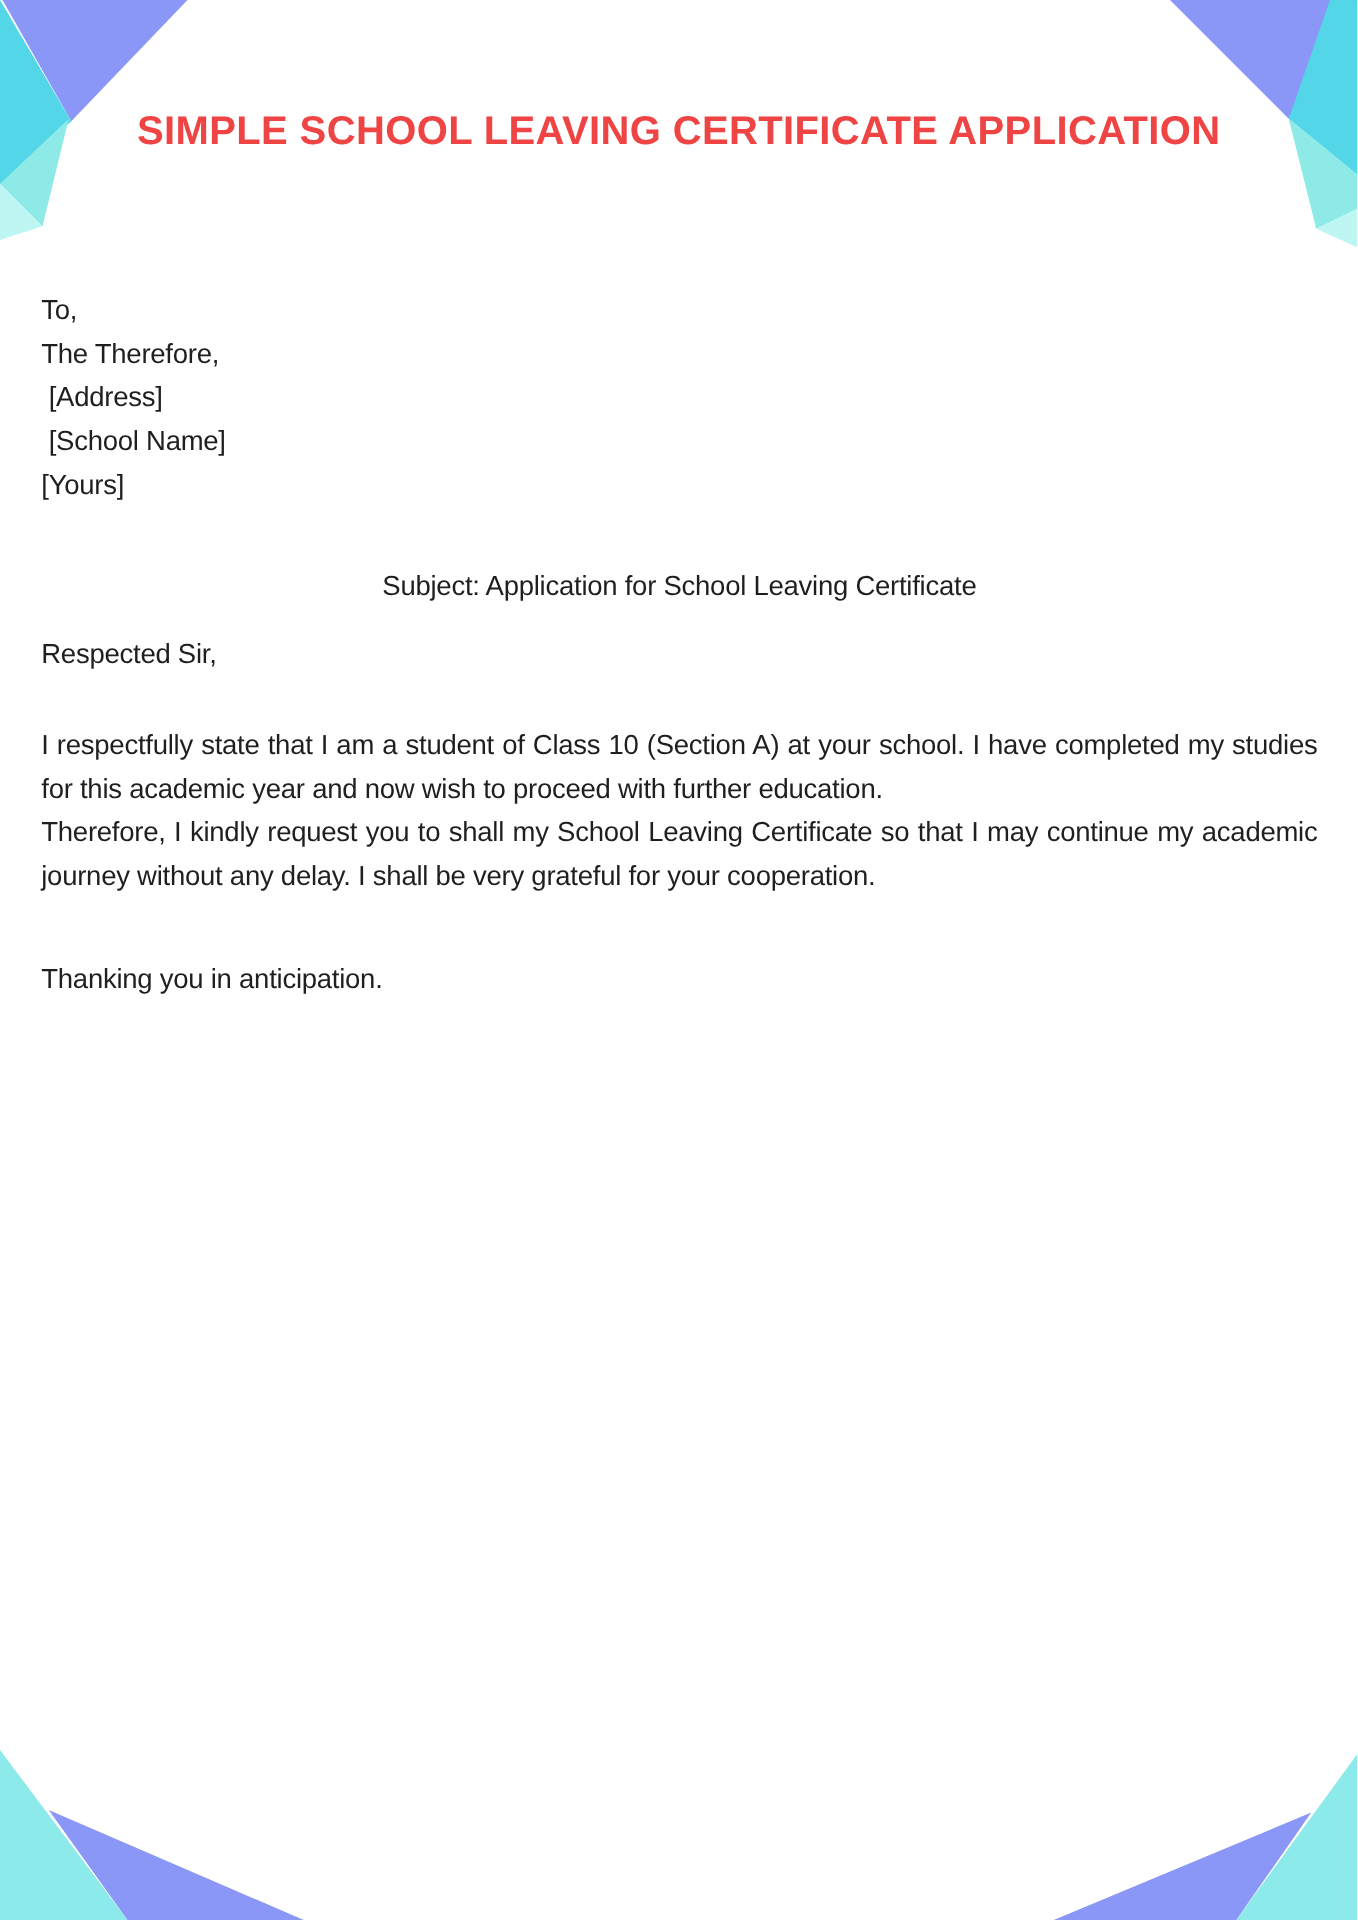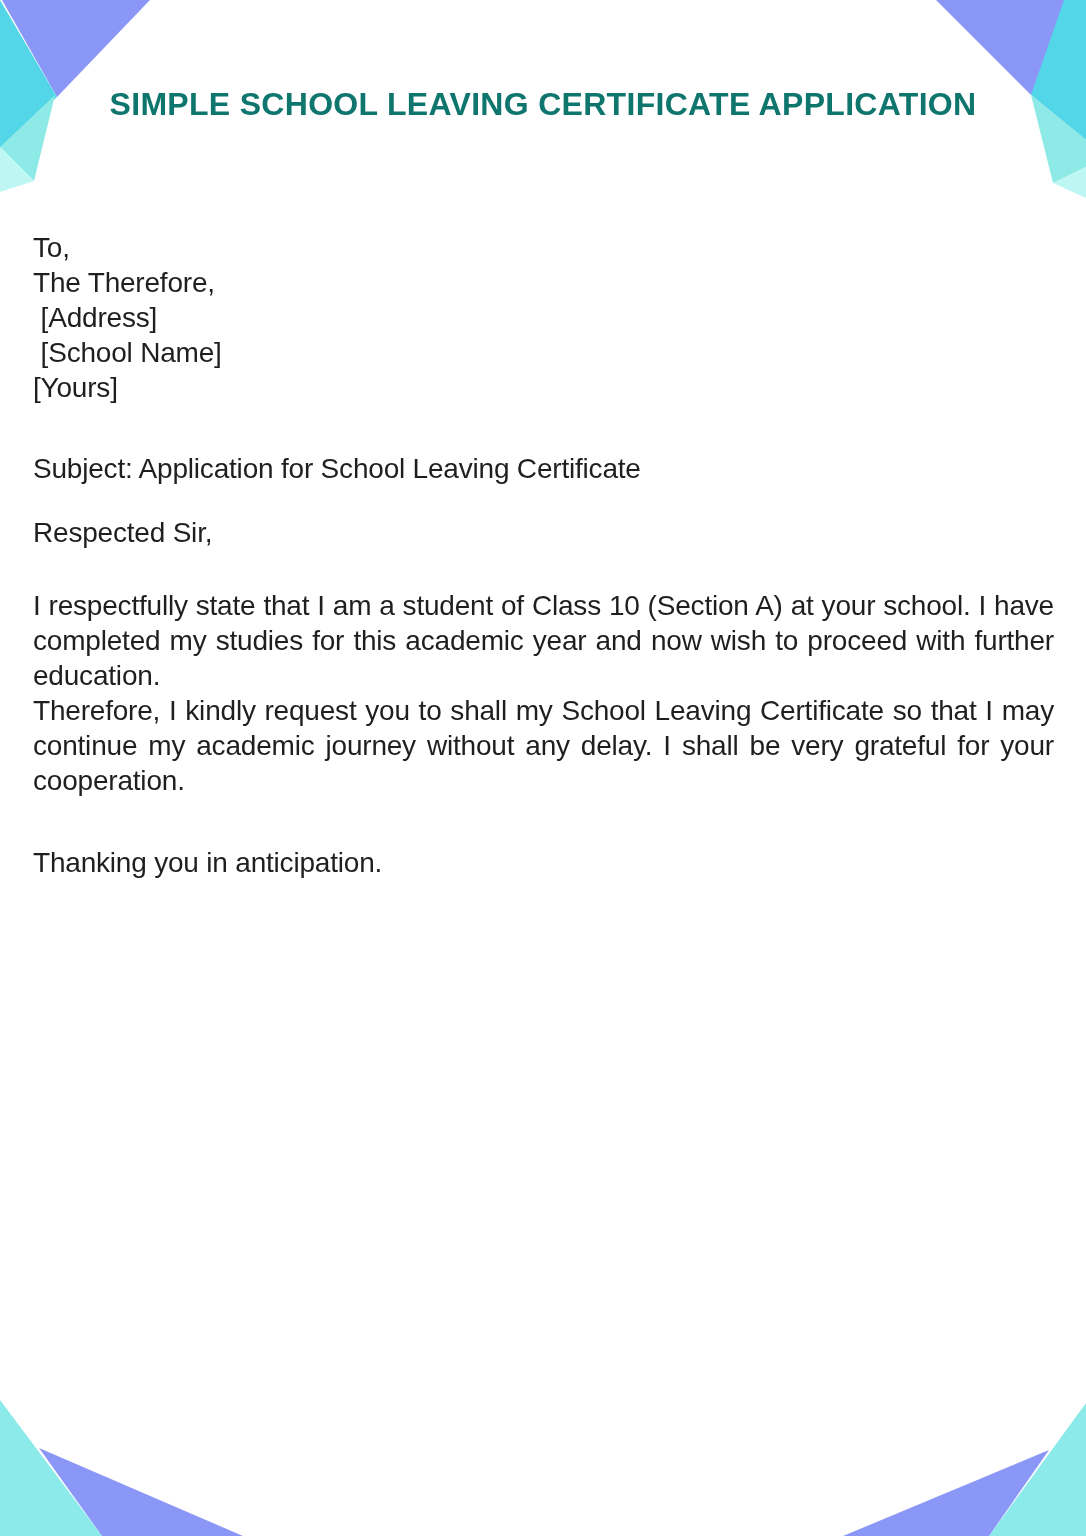--- a/index.html
+++ b/index.html
@@ -25,35 +25,35 @@
   .doc-title {
     position: absolute;
     left: 0;
     right: 0;
     top: 64px;
     text-align: center;
     font-size: 32px;
     line-height: 38px;
     font-weight: 700;
     letter-spacing: 0.3px;
-    color: #0f766e;
+    color: #ef4444;
   }
 
   .letter {
     position: absolute;
     left: 33px;
     width: 1021px;
     top: 230px;
-    font-size: 28px;
+    font-size: 22px;
     line-height: 35px;
     letter-spacing: -0.2px;
   }
   .recipient-block div { white-space: pre-wrap; }
-  .subject-line   { margin-top: 46px; }
-  .salutation     { margin-top: 29px; }
+  .subject-line   { margin-top: 46px; text-align: center; }
+  .salutation     { margin-top: 19px; }
   .body-block     { margin-top: 38px; }
   .body-block p   { margin: 0; text-align: justify; }
   .closing-line   { margin-top: 47px; }
   .signature-block{ margin-top: 202px; padding-left: 808px; }
 </style>
 </head>
 <body>
 
 <svg class="corner tl" width="200" height="200" viewBox="0 0 200 200">
   <polygon points="2,0 150,0 57,97" fill="#8b97f7"></polygon>

